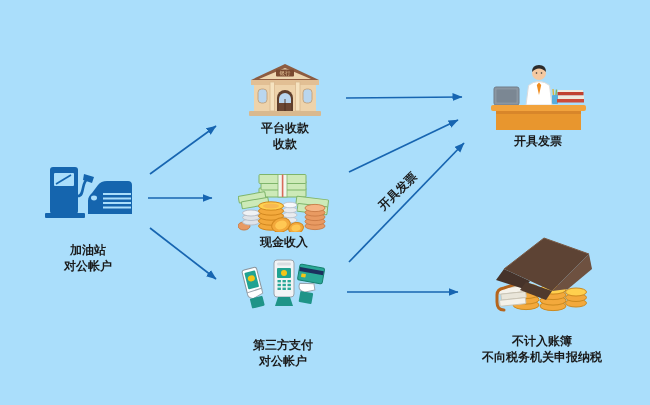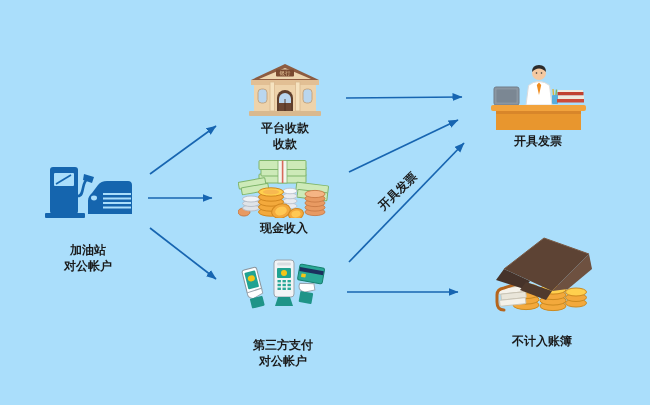--- a/index.html
+++ b/index.html
@@ -75,21 +75,21 @@
       <rect x="30" y="39" width="12" height="8" fill="#6b4733"></rect>
       <line x1="36" y1="35" x2="36" y2="47" stroke="#4a2f20" stroke-width="0.9"></line>
       <rect x="0" y="47" width="72" height="5" rx="1" fill="#d9b98f"></rect>
     </svg>
     <div class="lbl" style="margin-top:4px">
       <div>平台收款</div>
       <div>收款</div>
     </div>
   </div>
 
-  <div class="node" style="left:235px;top:160px;width:98px;">
+  <div class="node" style="left:235px;top:174px;width:98px;">
     <svg width="92" height="58" viewBox="0 0 92 58">
       <g stroke="#7fb56b" stroke-width="1" fill="#cdeab8">
         <rect x="21" y="14" width="47" height="9" rx="1"></rect>
         <rect x="23" y="7" width="45" height="9" rx="1"></rect>
         <rect x="21" y="0.5" width="47" height="9" rx="1"></rect>
       </g>
       <rect x="40" y="0.5" width="9" height="22.5" fill="#f3f6ee" stroke="#7fb56b" stroke-width="0.8"></rect>
       <rect x="43.8" y="0.5" width="1.6" height="22.5" fill="#d86a5a"></rect>
       <g transform="rotate(7 74 30)" stroke="#7fb56b" stroke-width="1" fill="#cdeab8">
         <rect x="58" y="24" width="32" height="8" rx="1"></rect>
@@ -228,18 +228,19 @@
       </g>
       <path d="M12,77 Q5,77 5,69 L5,62 Q5,56 12,55 L24,51" stroke="#b5651d" stroke-width="3" fill="none" stroke-linecap="round"></path>
       <polygon points="12,36 4,47 32,56 38,48" fill="#46332a"></polygon>
       <polygon points="12,36 52,5 97,21 60,58" fill="#5d4334"></polygon>
       <polygon points="97,21 100,36 76,56 60,58" fill="#6e5140"></polygon>
       <polygon points="60,58 34,49 28,57 54,67" fill="#503a2d"></polygon>
       <polyline points="12,36 52,5 97,21" stroke="#7a5a45" stroke-width="1" fill="none"></polyline>
     </svg>
     <div class="lbl" style="margin-top:20px">
       <div>不计入账簿</div>
+      <div>不向税务机关申报纳税</div>
     </div>
   </div>
 
   <div class="edge-label rot" style="left:366px;top:183px;width:64px;">开具发票</div>
 
 </div>
 
 </body></html>

